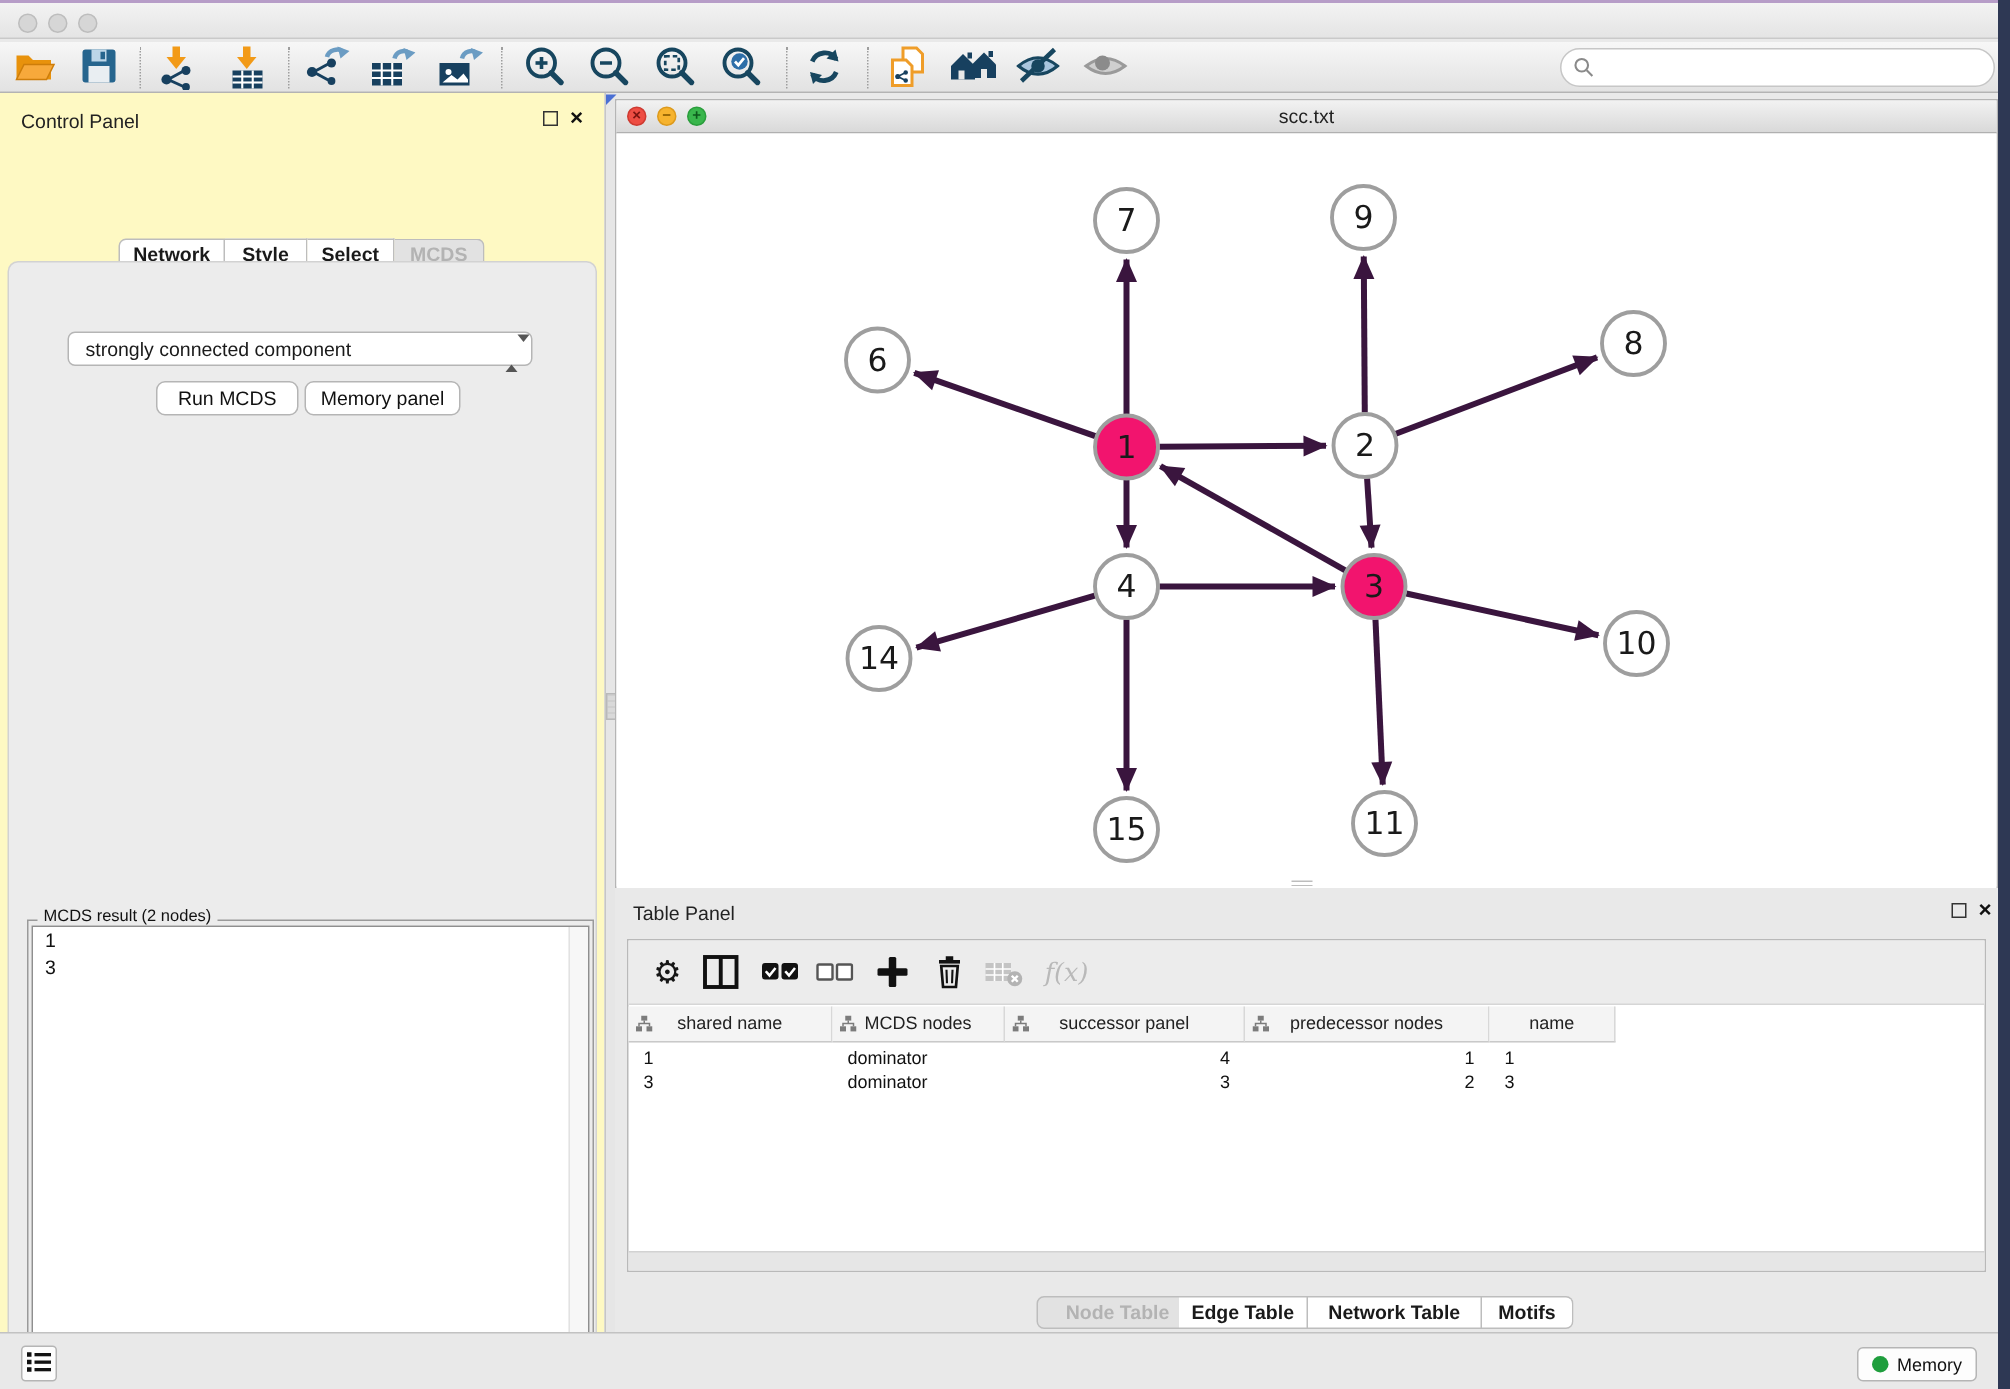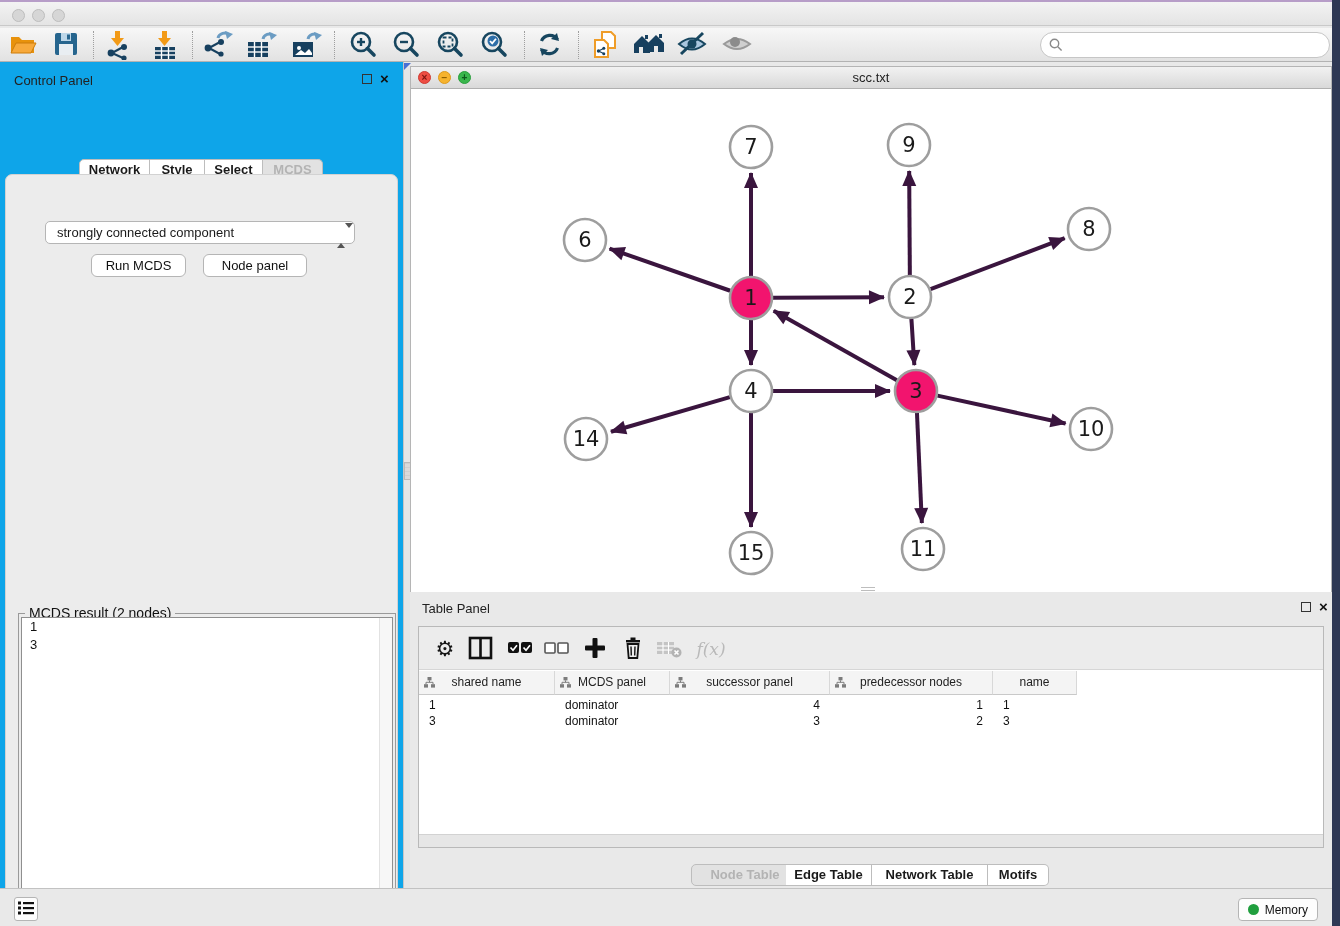--- a/index.html
+++ b/index.html
@@ -20,42 +20,42 @@
   
   .toolbar { position:absolute; left:0; top:28px; width:1332px; height:34px;
     background:linear-gradient(#f7f7f7,#e2e2e2); border-bottom:1px solid #b3b3b3; }
   .tbtn { position:absolute; top:2px; width:32px; height:30px; background:none; border:none; cursor:pointer; }
   .tsep { position:absolute; top:3px; height:28px; width:0; border-left:1px dotted #9e9e9e; }
   .search-field { position:absolute; left:1040px; top:4px; width:290px; height:26px; background:#fff;
     border:1px solid #c6c6c6; border-radius:13px; display:flex; align-items:center; padding-left:8px; }
   .search-field input { border:none; outline:none; flex:1; font-size:13px; background:transparent; margin-left:5px; font-family:"Liberation Sans",sans-serif; }
 
   
-  .cp { position:absolute; left:0; top:62px; width:403px; height:826px; background:#0ea5e9; }
+  .cp { position:absolute; left:0; top:62px; width:403px; height:826px; background:#fef9c3; }
   .panel-title { font-size:13px; color:#222; }
   .winbox { width:10px; height:10px; border:1.5px solid #333; display:inline-block; }
   .winx { font-weight:bold; font-size:15px; color:#111; line-height:10px; }
   .cp-tabs { position:absolute; top:97px; height:22px; }
   .seg { position:absolute; top:0; height:22px; background:#fff; border:1px solid #bdbdbd; border-left:none;
     font-size:13px; font-weight:600; color:#1a1a1a; text-align:center; line-height:20px; cursor:pointer; }
   .seg.first { border-left:1px solid #bdbdbd; border-radius:5px 0 0 5px; }
   .seg.last { border-radius:0 5px 5px 0; }
   .seg.active { background:#e2e2e2; color:#b3b3b3; }
   .cp-content { position:absolute; left:5px; top:112px; width:393px; height:764px; background:#ececec;
     border:1px solid #d2d2d2; border-radius:7px; }
   .opt-label { position:absolute; left:0; right:0; top:26px; text-align:center; font-size:13px; color:#111; }
   .dropdown { position:absolute; left:39px; top:46px; width:310px; height:23px; background:#fff; border:1px solid #b5b5b5;
     border-radius:5px; font-size:13px; line-height:21px; padding-left:11px; cursor:pointer; }
   .stepper { position:absolute; right:8px; top:3px; width:9px; }
   .stepper .up { width:0;height:0;border-left:4.5px solid transparent;border-right:4.5px solid transparent;border-bottom:5px solid #555; margin-bottom:3px;}
   .stepper .dn { width:0;height:0;border-left:4.5px solid transparent;border-right:4.5px solid transparent;border-top:5px solid #555;}
   .btn { position:absolute; top:79px; height:23px; background:#fff; border:1px solid #b5b5b5; border-radius:6px;
     font-size:13px; text-align:center; cursor:pointer; font-family:"Liberation Sans",sans-serif; color:#111; }
   .fieldset { position:absolute; left:12px; top:438px; width:378px; height:367px; border:1px solid #9a9a9a; }
-  .fieldset legend.lg { position:absolute; top:-9px; left:6px; background:#ececec; padding:0 4px; font-size:14px; color:#111; }
+  .fieldset legend.lg { position:absolute; top:-9px; left:6px; background:#ececec; padding:0 4px; font-size:11px; color:#111; }
   .result-list { position:absolute; left:2px; top:3px; right:2px; bottom:2px; background:#fff; border:1px solid #8f8f8f; }
   .result-item { padding:1px 0 1px 8px; font-size:13px; line-height:16px; color:#111; }
   .result-scroll { position:absolute; right:0; top:0; bottom:0; width:13px; background:#f7f7f7; border-left:1px solid #e2e2e2; }
 
   
   .vsplit { position:absolute; left:403px; top:62px; width:7px; height:826px; background:#e6e6e6; border-left:1px solid #c6c6c6; }
   .vgrip { position:absolute; left:0px; top:400px; width:7px; height:18px; background:#d9d9d9; border:1px solid #b9b9b9;
     background-image:repeating-linear-gradient(#cfcfcf 0 1px, transparent 1px 4px); }
 
   
@@ -289,22 +289,22 @@
     <div class="seg" style="left:150px; width:55px">Style</div>
     <div class="seg" style="left:205px; width:58px">Select</div>
     <div class="seg last active" style="left:263px; width:60px">MCDS</div>
   </div>
 
   <div class="cp-content">
     <div class="dropdown">
       <span>strongly connected component</span>
       <span class="stepper"><span class="up"></span><span class="dn"></span></span>
     </div>
-    <button class="btn" style="left:85px; width:95px">Run MCDS</button>
-    <button class="btn" style="left:197px; width:104px">Node panel</button>
+    <button class="btn" style="left:98px; width:95px">Run MCDS</button>
+    <button class="btn" style="left:197px; width:104px">Memory panel</button>
 
     <div class="fieldset">
       <legend class="lg">MCDS result (2 nodes)</legend>
       <div class="result-list">
         <div class="result-item">1</div>
         <div class="result-item">3</div>
         <div class="result-scroll"></div>
       </div>
     </div>
   </div>
@@ -466,21 +466,21 @@
           </svg>
         <span>shared name</span>
       </div>
       <div class="th" style="width:115px">
         <svg class="sort-ic" width="11" height="11" viewBox="0 0 11 11">
             <rect x="3.5" y="0" width="4" height="3.4" fill="#7c7c7c"></rect>
             <rect x="0" y="7.2" width="4" height="3.4" fill="#7c7c7c"></rect>
             <rect x="7" y="7.2" width="4" height="3.4" fill="#7c7c7c"></rect>
             <path d="M5.5 3.4 V5.3 M2 7.2 V5.3 H9 V7.2" stroke="#7c7c7c" stroke-width="1" fill="none"></path>
           </svg>
-        <span>MCDS panel</span>
+        <span>MCDS nodes</span>
       </div>
       <div class="th" style="width:160px">
         <svg class="sort-ic" width="11" height="11" viewBox="0 0 11 11">
             <rect x="3.5" y="0" width="4" height="3.4" fill="#7c7c7c"></rect>
             <rect x="0" y="7.2" width="4" height="3.4" fill="#7c7c7c"></rect>
             <rect x="7" y="7.2" width="4" height="3.4" fill="#7c7c7c"></rect>
             <path d="M5.5 3.4 V5.3 M2 7.2 V5.3 H9 V7.2" stroke="#7c7c7c" stroke-width="1" fill="none"></path>
           </svg>
         <span>successor panel</span>
       </div>

